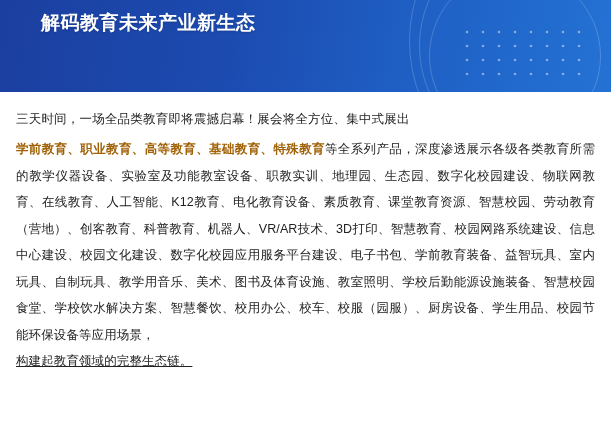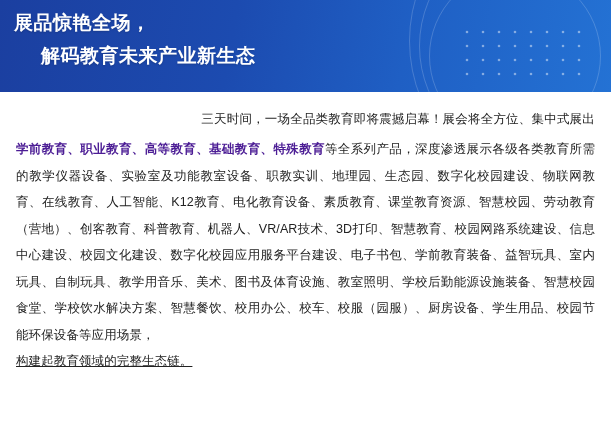--- a/index.html
+++ b/index.html
@@ -64,33 +64,32 @@
     padding: 14px 16px 0 16px;
     box-sizing: border-box;
     width: 611px;
   }
   .lead {
     color: #222222;
     font-size: 12.5px;
     line-height: 26px;
     margin: 0 0 4px 0;
     letter-spacing: .2px;
-    text-align: right;
   }
   .para {
     color: #222222;
     font-size: 12.5px;
     line-height: 26.5px;
     margin: 0;
     text-align: justify;
     text-justify: inter-ideograph;
     letter-spacing: .1px;
   }
   .hl {
-    color: #4c1d95;
+    color: #a16207;
     font-weight: bold;
   }
   .tail {
     display: block;
     text-decoration: underline;
   }
 </style>
 </head>
 <body>
 
@@ -132,21 +131,20 @@
           <circle cx="36" cy="46" r="1.3"></circle>
           <circle cx="52" cy="46" r="1.3"></circle>
           <circle cx="68" cy="46" r="1.3"></circle>
           <circle cx="84" cy="46" r="1.3"></circle>
           <circle cx="100" cy="46" r="1.3"></circle>
           <circle cx="116" cy="46" r="1.3"></circle>
       </g>
     </svg>
 
     <div class="banner-title">
-      <span>展品惊艳全场，</span>
       <span class="line2">解码教育未来产业新生态</span>
     </div>
   </div>
 
   <div class="content">
     <p class="lead">三天时间，一场全品类教育即将震撼启幕！展会将全方位、集中式展出</p>
     <p class="para"><span class="hl">学前教育、职业教育、高等教育、基础教育、特殊教育</span><span>等全系列产品，深度渗透展示各级各类教育所需的教学仪器设备、实验室及功能教室设备、职教实训、地理园、生态园、数字化校园建设、物联网教育、在线教育、人工智能、K12教育、电化教育设备、素质教育、课堂教育资源、智慧校园、劳动教育（营地）、创客教育、科普教育、机器人、VR/AR技术、3D打印、智慧教育、校园网路系统建设、信息中心建设、校园文化建设、数字化校园应用服务平台建设、电子书包、学前教育装备、益智玩具、室内玩具、自制玩具、教学用音乐、美术、图书及体育设施、教室照明、学校后勤能源设施装备、智慧校园食堂、学校饮水解决方案、智慧餐饮、校用办公、校车、校服（园服）、厨房设备、学生用品、校园节能环保设备等应用场景，</span><span class="tail">构建起教育领域的完整生态链。</span></p>
   </div>
 
 </div>

